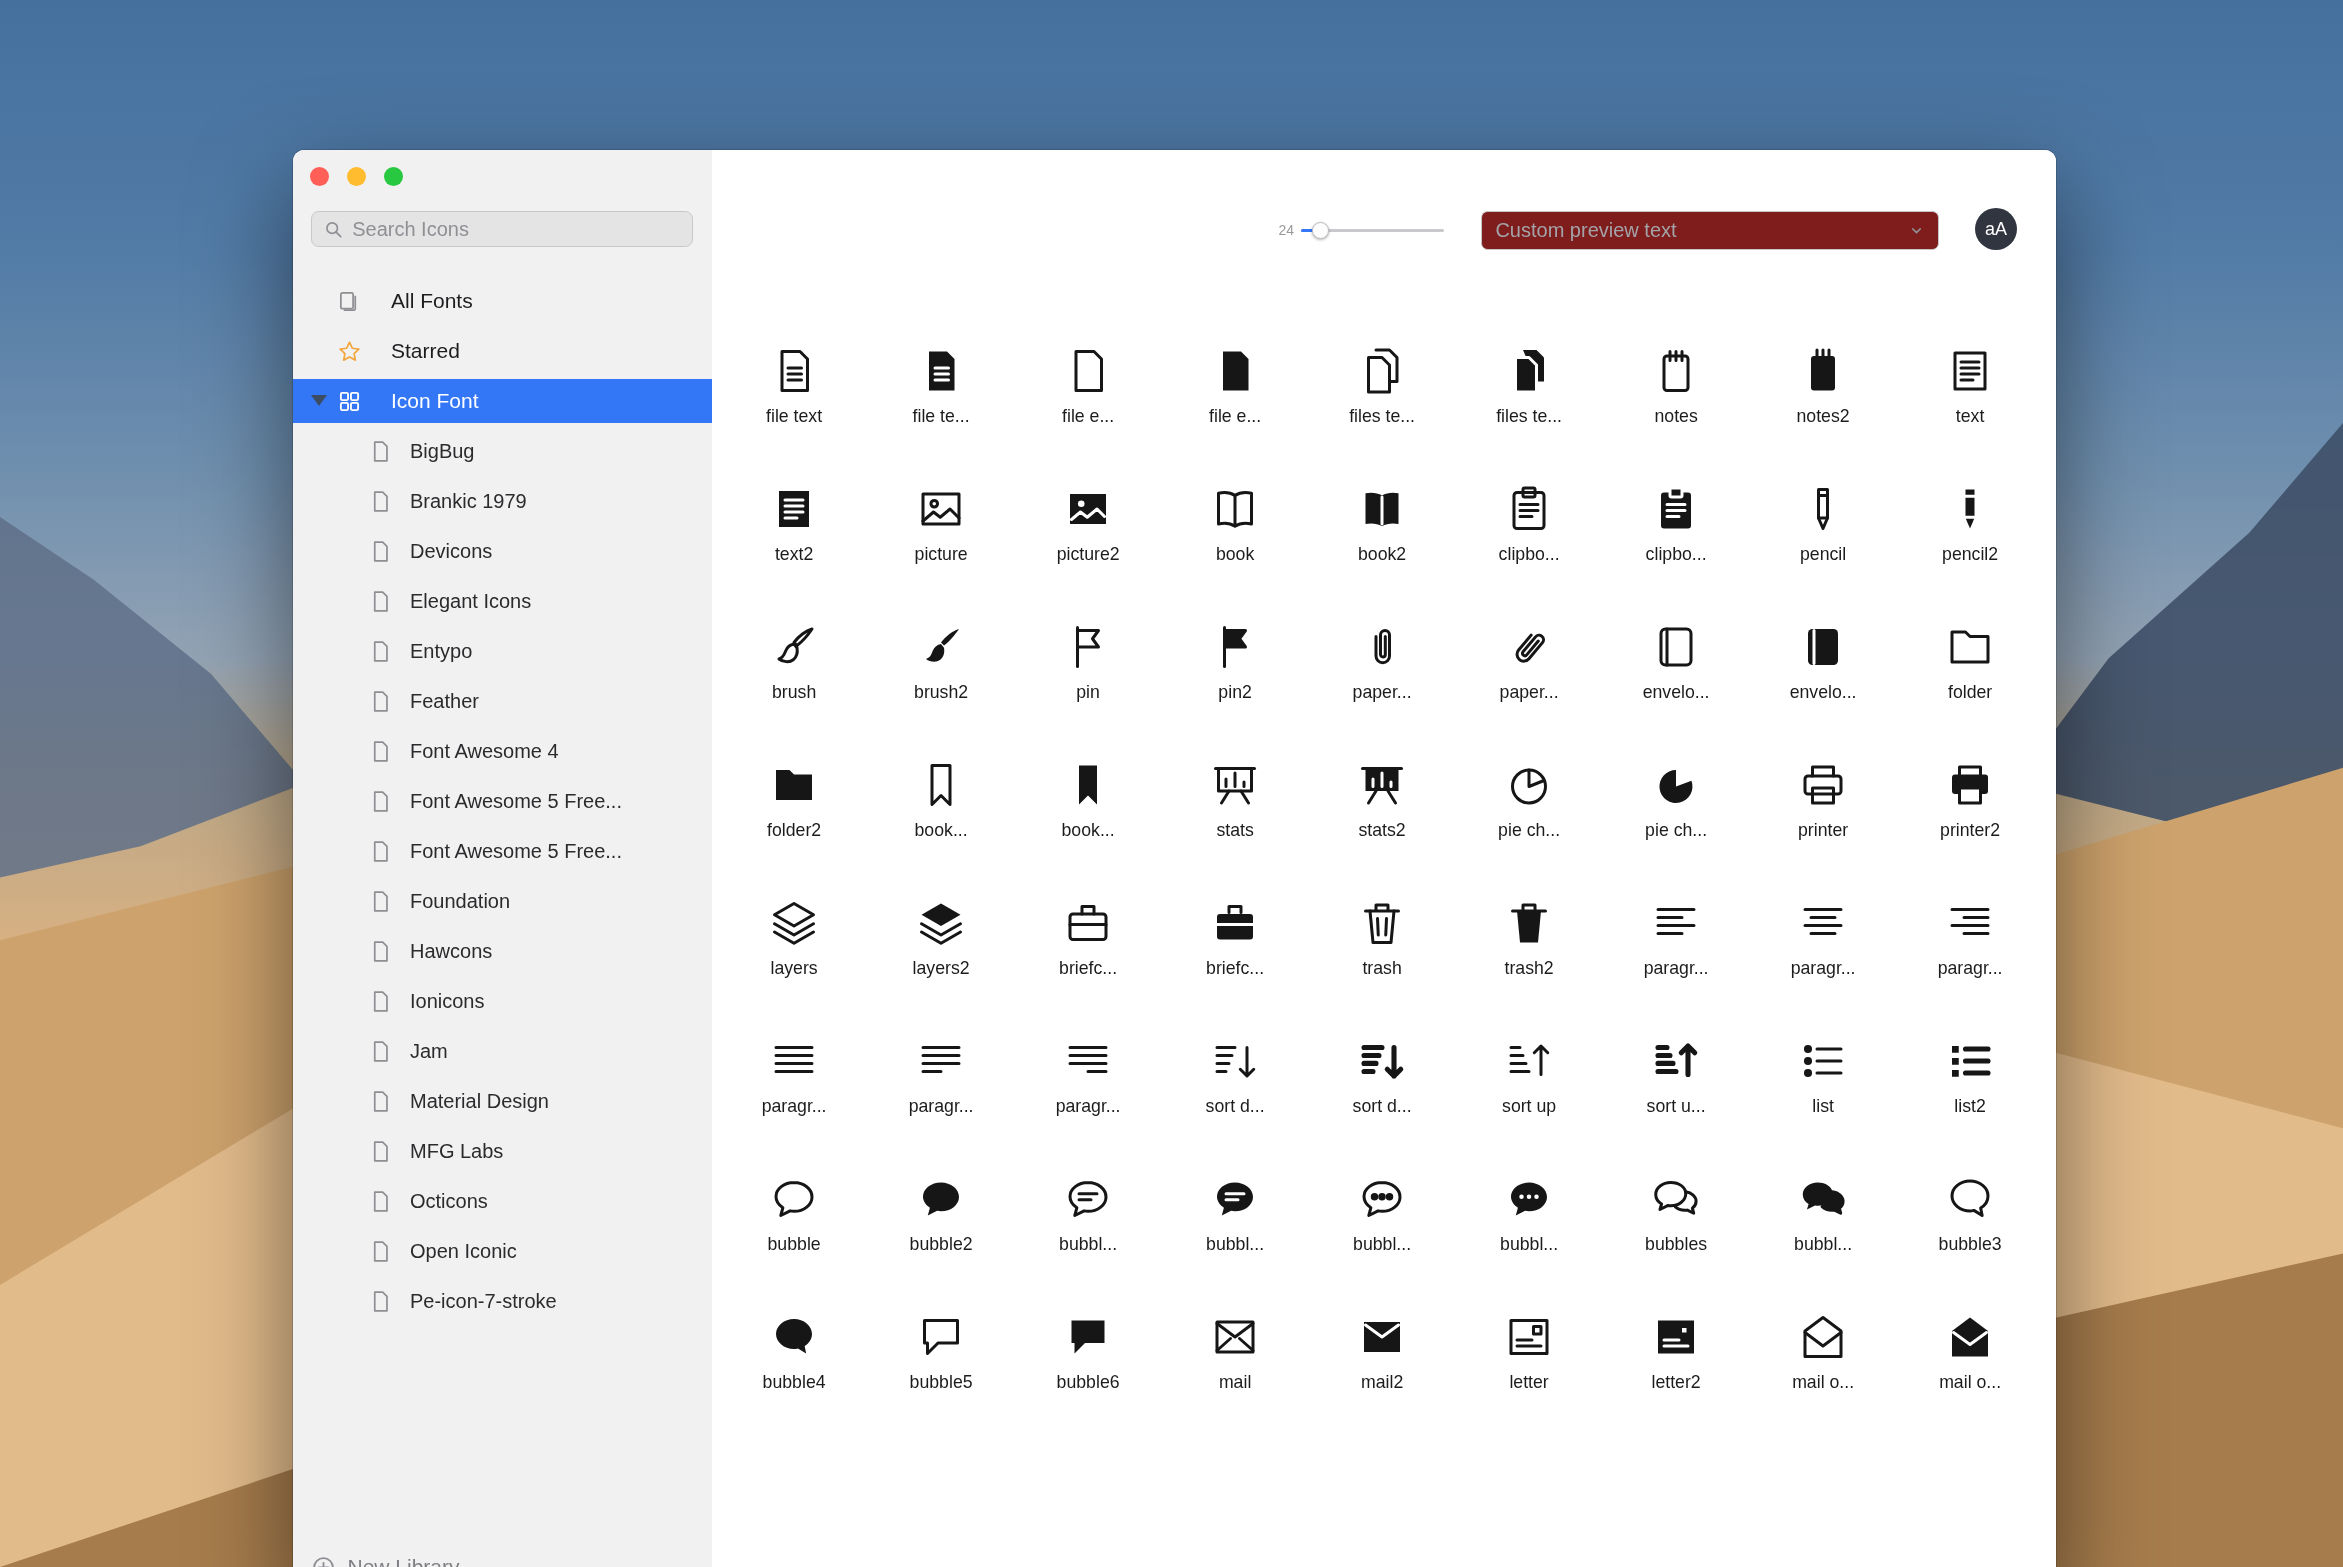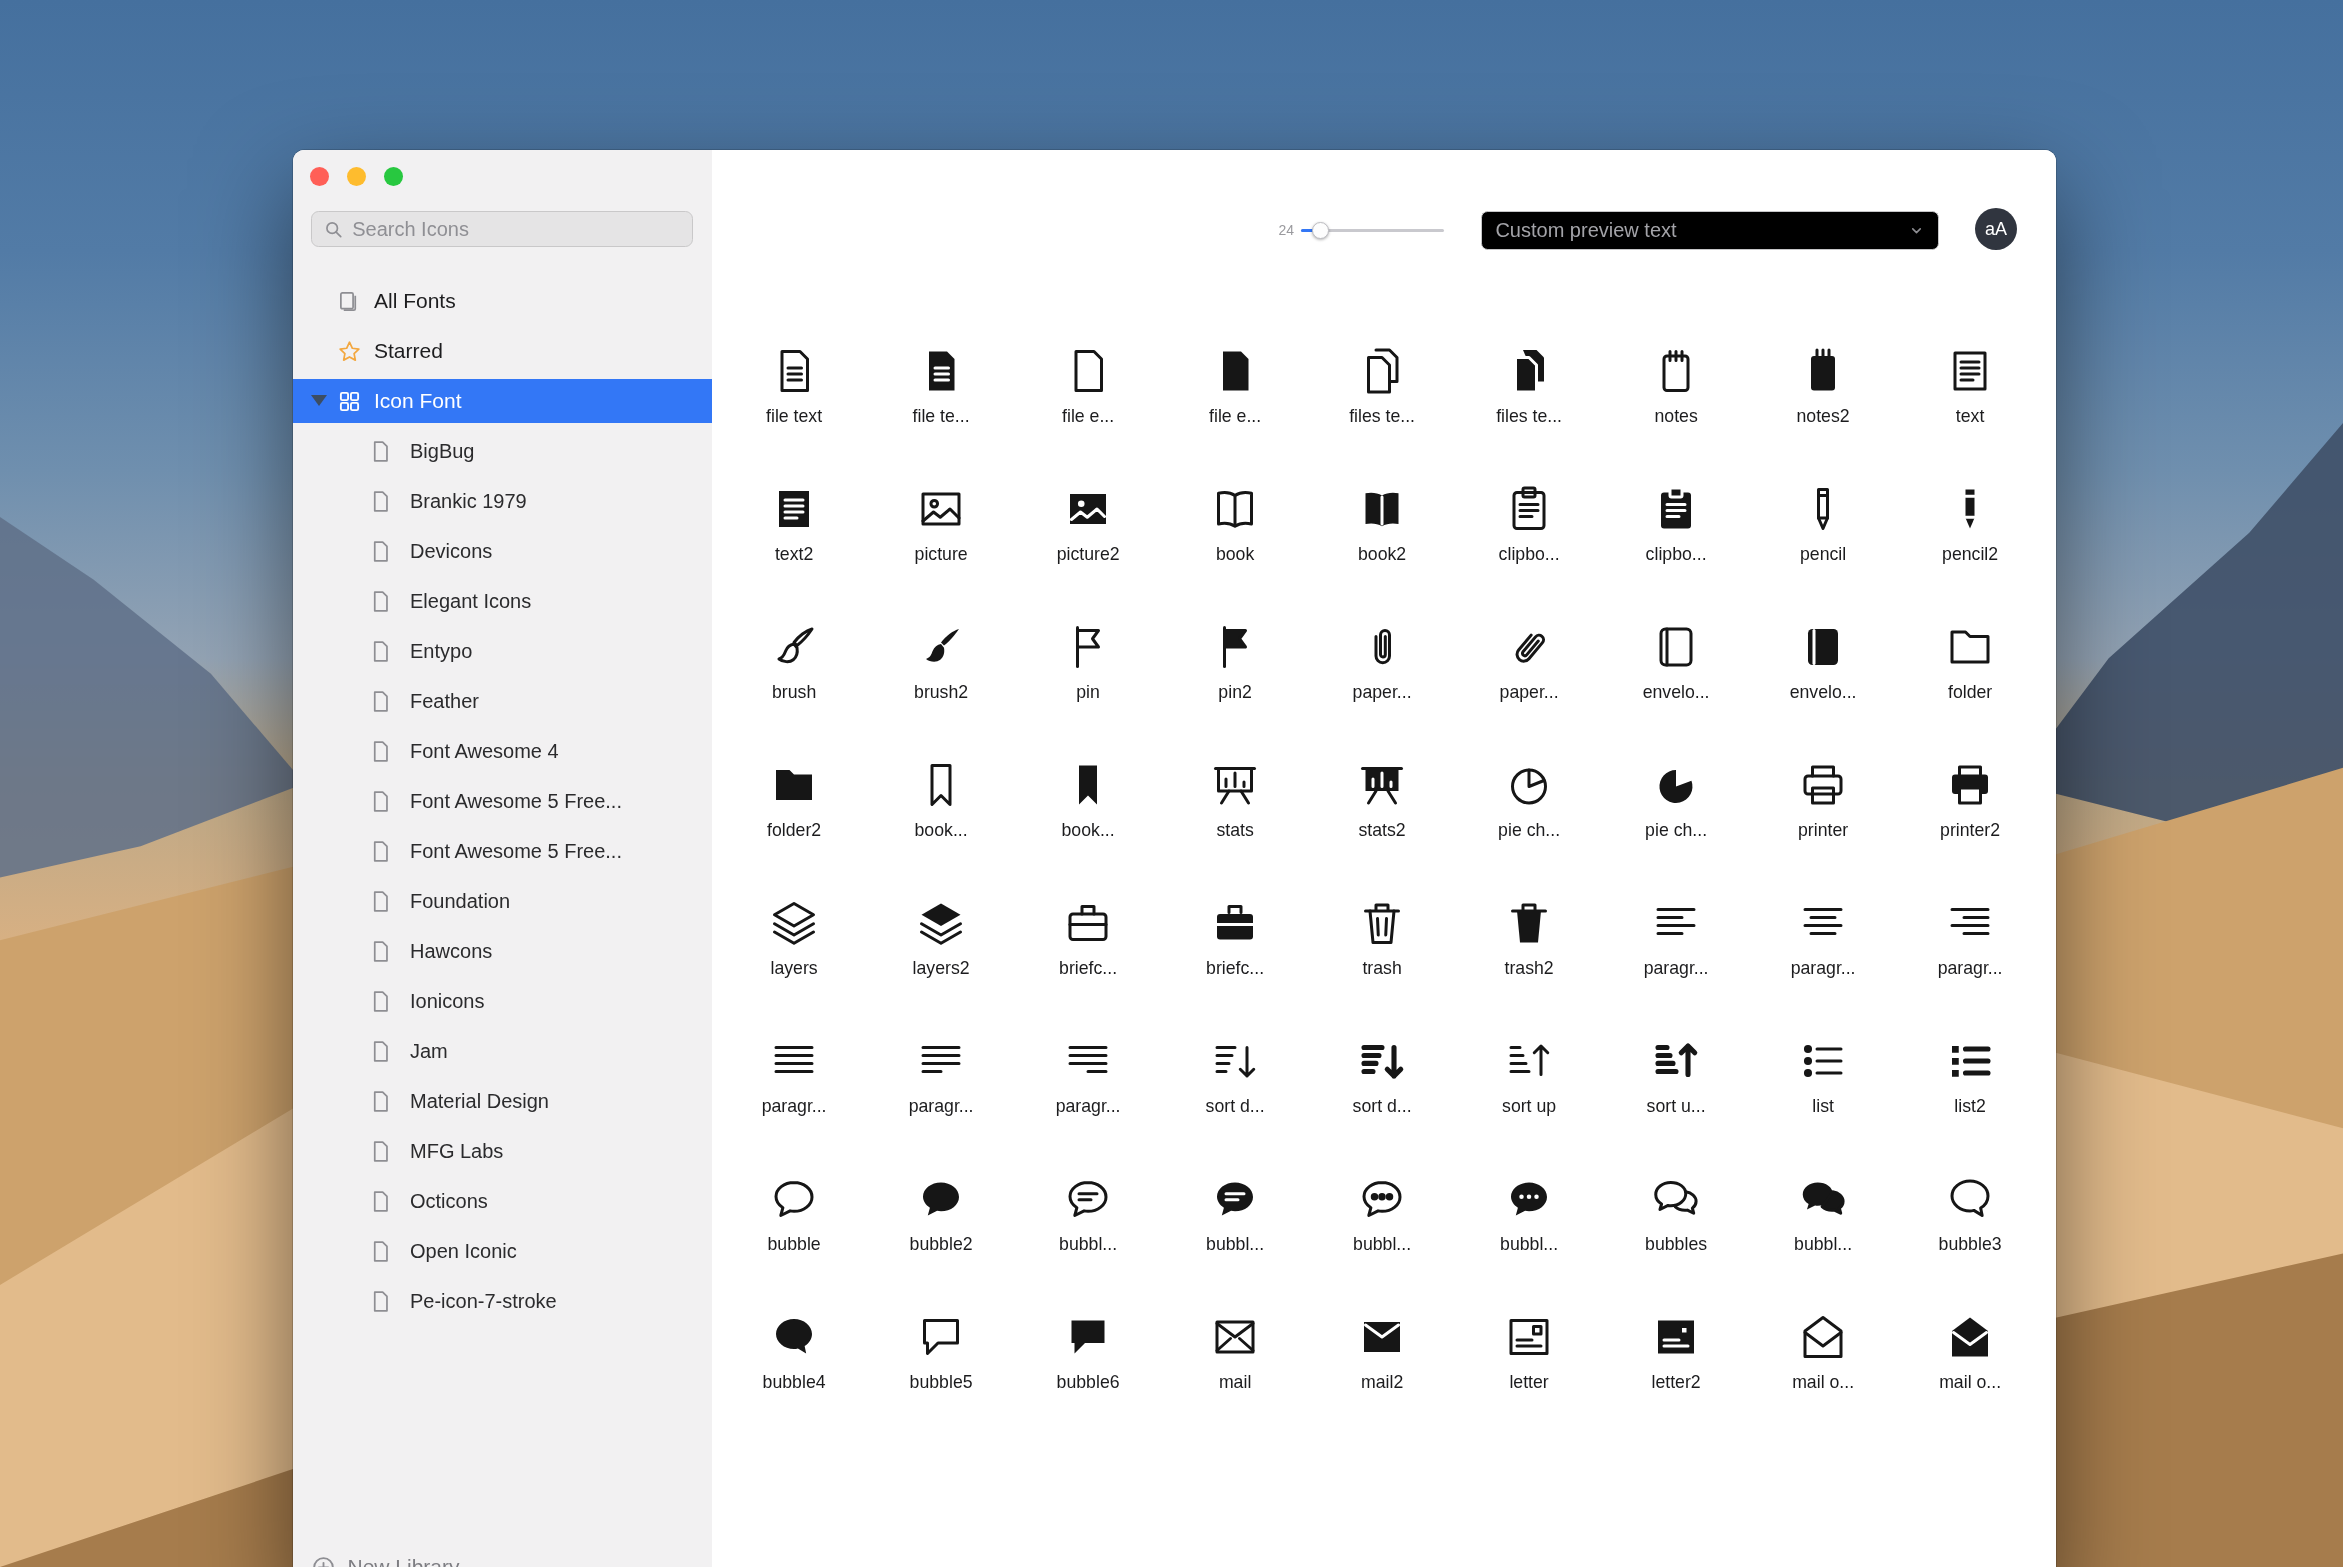--- a/index.html
+++ b/index.html
@@ -30,40 +30,40 @@
   .search{position:absolute;left:18px;top:61px;width:382px;height:36px;border-radius:7.6px;
     background:#e5e4e5;border:1px solid #c9c8c9;display:flex;align-items:center;
     box-sizing:border-box;padding:0 9.6px;}
   .s-ph{color:#8f8f94;font-size:20px;margin-left:7.6px;}
   
   .rows{position:absolute;top:126px;left:0;right:0;}
   .side-row{height:50px;display:flex;align-items:center;box-sizing:border-box;}
   .side-row.top{padding-left:45px;}
   .side-row.lib{padding-left:76px;}
   .si{width:23px;height:23px;display:inline-flex;align-items:center;justify-content:center;flex:0 0 23px;}
-  .side-row.top .sl{margin-left:13px;font-size:21px;color:#1d1d1f;}
+  .side-row.top .sl{margin-left:30px;font-size:21px;color:#1d1d1f;}
   .side-row.lib .sl{margin-left:18px;font-size:20px;color:#2b2b2d;white-space:nowrap;overflow:hidden;}
   .side-row.selected{background:#3377f6;background-clip:padding-box;
     border-top:3.8px solid transparent;border-bottom:3.8px solid transparent;position:relative;}
   .side-row.selected .sl{color:#fff;}
   .tri{position:absolute;left:18px;top:50%;margin-top:-5.7px;width:0;height:0;
     border-left:8.6px solid transparent;border-right:8.6px solid transparent;
     border-top:11.5px solid #3c4d63;}
   .newlib{position:absolute;left:18px;bottom:11.5px;display:flex;align-items:center;gap:11.5px;
     color:#7d7d82;font-size:21px;}
   
   .size-label{position:absolute;left:521px;top:67px;width:61px;text-align:right;
     color:#9a9a9e;font-size:14px;line-height:27px;}
   .slider{position:absolute;left:589px;top:71px;width:143px;height:19px;}
   .slider .track{position:absolute;top:7.6px;left:0;right:0;height:3.8px;border-radius:1.9px;background:#c9c9ce;}
   .slider .fill{position:absolute;top:0;left:0;height:3.8px;border-radius:1.9px;background:#3377f6;width:19px;}
   .slider .knob{position:absolute;top:1px;left:10.5px;width:17px;height:17px;border-radius:50%;
     background:#fdfdfd;border:1px solid #bdbdc2;box-shadow:0 1px 2.9px rgba(0,0,0,.3);box-sizing:border-box;}
   .dropdown{position:absolute;left:769px;top:61px;width:458px;height:39px;border:1px solid #c6c6c8;
-    border-radius:6.7px;box-sizing:border-box;display:flex;align-items:center;padding:0 13.4px;background:#000000;}
+    border-radius:6.7px;box-sizing:border-box;display:flex;align-items:center;padding:0 13.4px;background:#7f1d1d;}
   .dropdown .ph{color:#a3a3a8;font-size:20px;flex:1;}
   .case-btn{position:absolute;left:1263px;top:58px;width:42px;height:42px;border-radius:50%;
     background:#30353f;color:#fff;font-size:18px;display:flex;align-items:center;justify-content:center;}
   
   #icon-grid{position:absolute;left:8.6px;top:155px;display:grid;
     grid-template-columns:repeat(9,147px);grid-auto-rows:138px;}
   .cell{display:flex;flex-direction:column;align-items:center;padding-top:42px;box-sizing:border-box;}
   .cell-label{margin-top:10.5px;font-size:17.7px;color:#1c1c1e;white-space:nowrap;}
   
   .icn{width:48px;height:48px;}

